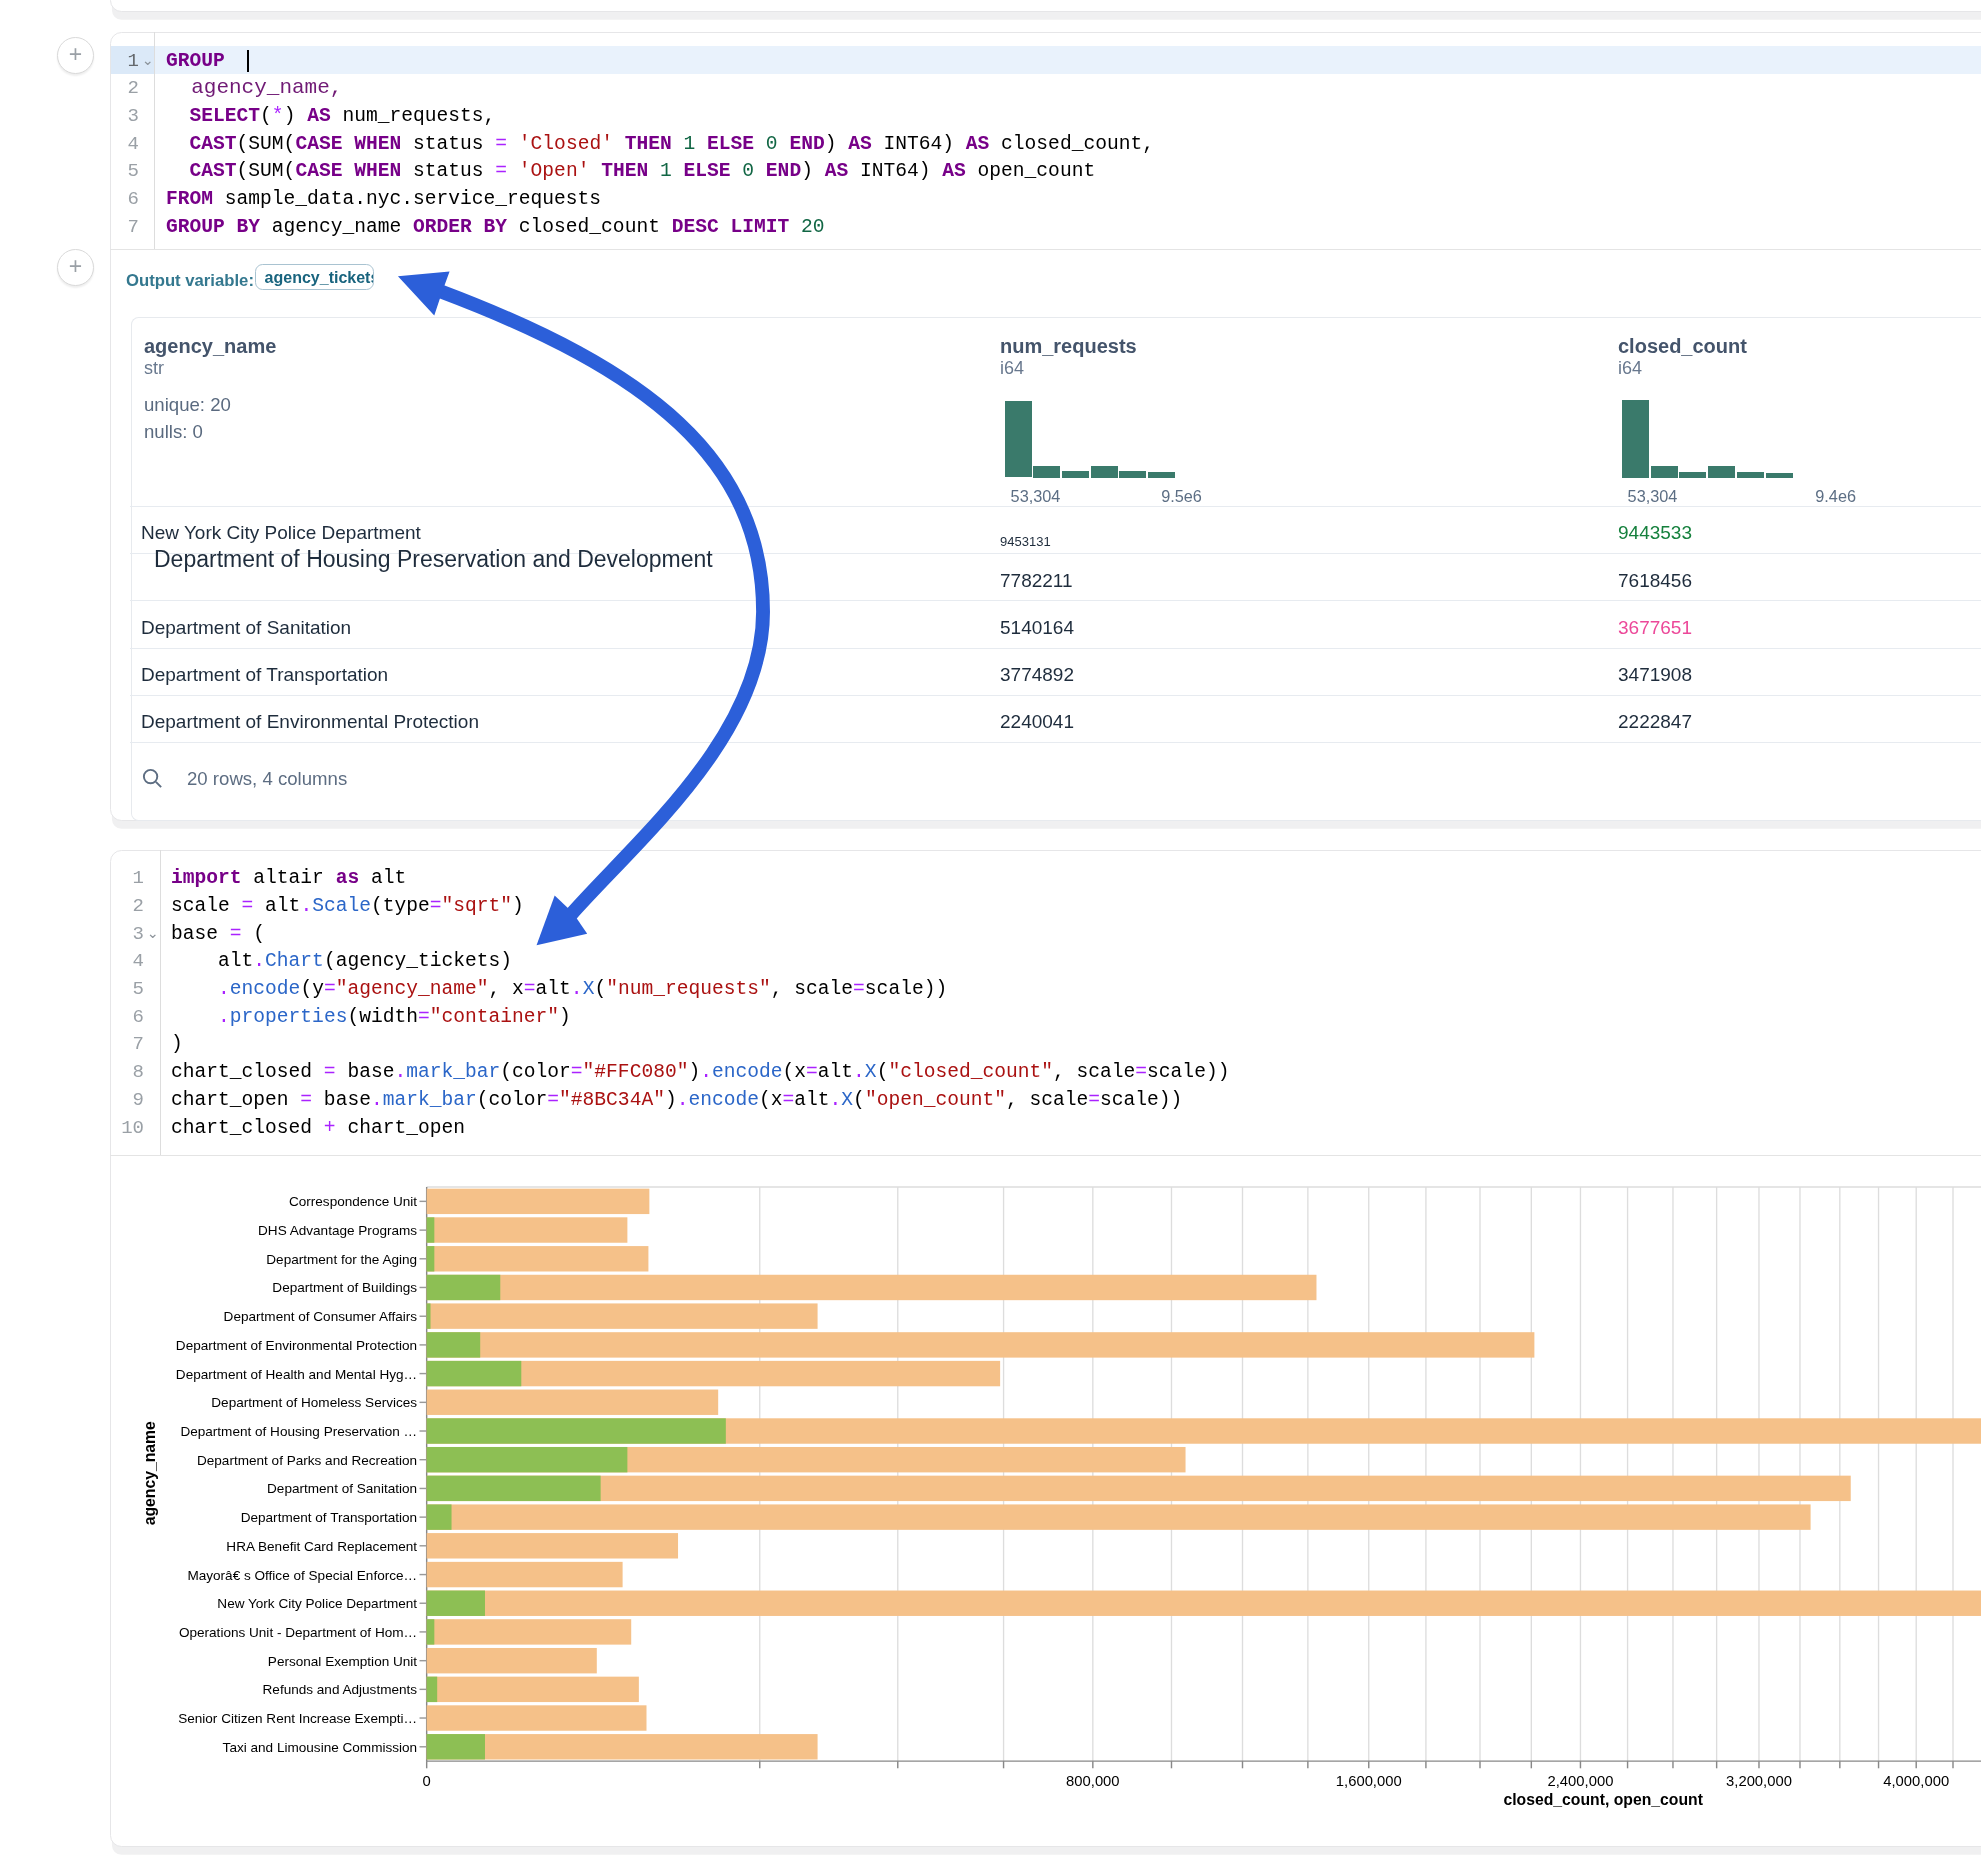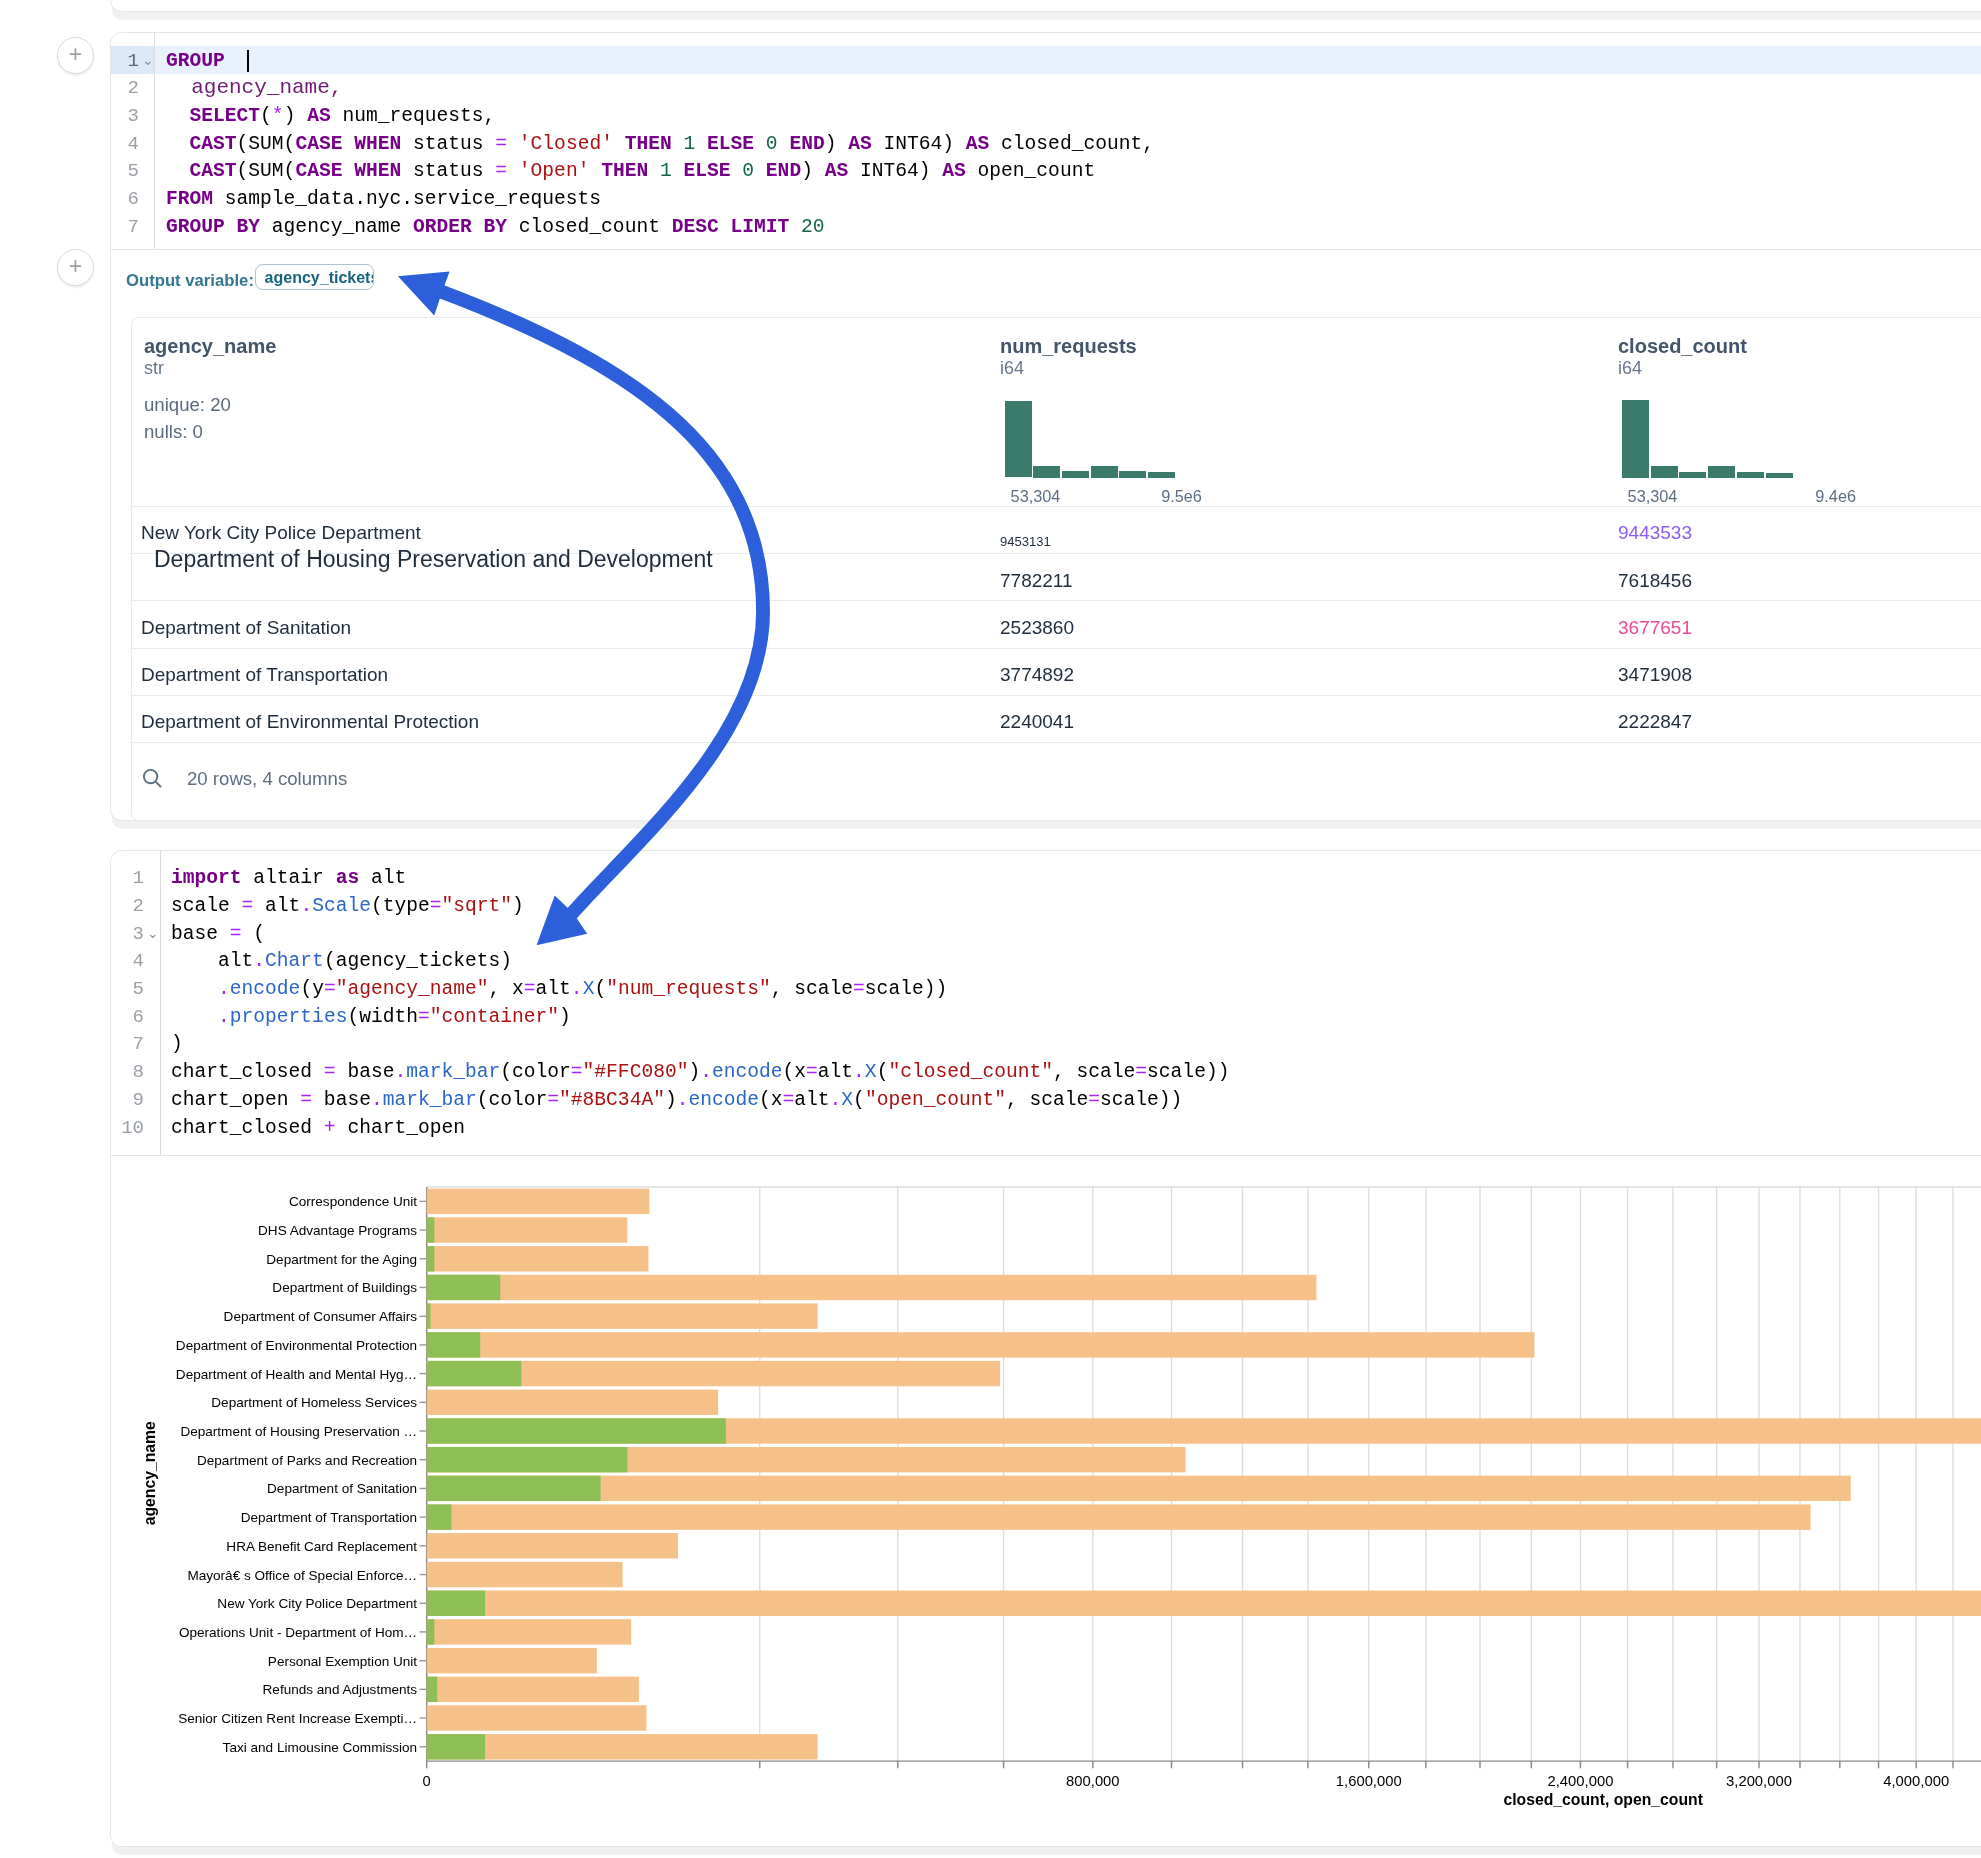--- a/index.html
+++ b/index.html
@@ -77,28 +77,28 @@
 <div style="position:absolute;left:1651px;top:466px;width:27px;height:11.5px;background:#3a7a6b;"></div>
 <div style="position:absolute;left:1679px;top:472px;width:27px;height:5.7px;background:#3a7a6b;"></div>
 <div style="position:absolute;left:1708px;top:466px;width:27px;height:11.5px;background:#3a7a6b;"></div>
 <div style="position:absolute;left:1737px;top:472px;width:27px;height:5.7px;background:#3a7a6b;"></div>
 <div style="position:absolute;left:1766px;top:473px;width:27px;height:4.8px;background:#3a7a6b;"></div>
 <div style="position:absolute;left:1595px;top:487px;width:115px;text-align:center;font-size:16.3px;color:#5c6e84;">53,304</div>
 <div style="position:absolute;left:1741px;top:487px;width:115px;text-align:right;font-size:16.3px;color:#5c6e84;">9.4e6</div>
 <div style="position:absolute;left:130px;right:0;top:506px;height:1px;background:#e7ebf0;"></div>
 <div style="position:absolute;left:141px;top:522px;font-size:19px;color:#1e2c3c;">New York City Police Department</div>
 <div style="position:absolute;left:1000px;top:522px;font-size:13px;color:#1e2c3c;margin-top:12px;">9453131</div>
-<div style="position:absolute;left:1618px;top:522px;font-size:19px;color:#8b5cf6;">9443533</div>
+<div style="position:absolute;left:1618px;top:522px;font-size:19px;color:#15803d;">9443533</div>
 <div style="position:absolute;left:130px;right:0;top:553px;height:1px;background:#e7ebf0;"></div>
 <div style="position:absolute;left:141px;top:546px;font-size:23px;color:#1e2c3c;margin-left:13px;">Department of Housing Preservation and Development</div>
 <div style="position:absolute;left:1000px;top:570px;font-size:19px;color:#1e2c3c;">7782211</div>
 <div style="position:absolute;left:1618px;top:570px;font-size:19px;color:#1e2c3c;">7618456</div>
 <div style="position:absolute;left:130px;right:0;top:600px;height:1px;background:#e7ebf0;"></div>
 <div style="position:absolute;left:141px;top:617px;font-size:19px;color:#1e2c3c;">Department of Sanitation</div>
-<div style="position:absolute;left:1000px;top:617px;font-size:19px;color:#1e2c3c;">2523860</div>
+<div style="position:absolute;left:1000px;top:617px;font-size:19px;color:#1e2c3c;">5140164</div>
 <div style="position:absolute;left:1618px;top:617px;font-size:19px;color:#ec4899;">3677651</div>
 <div style="position:absolute;left:130px;right:0;top:648px;height:1px;background:#e7ebf0;"></div>
 <div style="position:absolute;left:141px;top:664px;font-size:19px;color:#1e2c3c;">Department of Transportation</div>
 <div style="position:absolute;left:1000px;top:664px;font-size:19px;color:#1e2c3c;">3774892</div>
 <div style="position:absolute;left:1618px;top:664px;font-size:19px;color:#1e2c3c;">3471908</div>
 <div style="position:absolute;left:130px;right:0;top:695px;height:1px;background:#e7ebf0;"></div>
 <div style="position:absolute;left:141px;top:711px;font-size:19px;color:#1e2c3c;">Department of Environmental Protection</div>
 <div style="position:absolute;left:1000px;top:711px;font-size:19px;color:#1e2c3c;">2240041</div>
 <div style="position:absolute;left:1618px;top:711px;font-size:19px;color:#1e2c3c;">2222847</div>
 <div style="position:absolute;left:130px;right:0;top:742px;height:1px;background:#e7ebf0;"></div>

